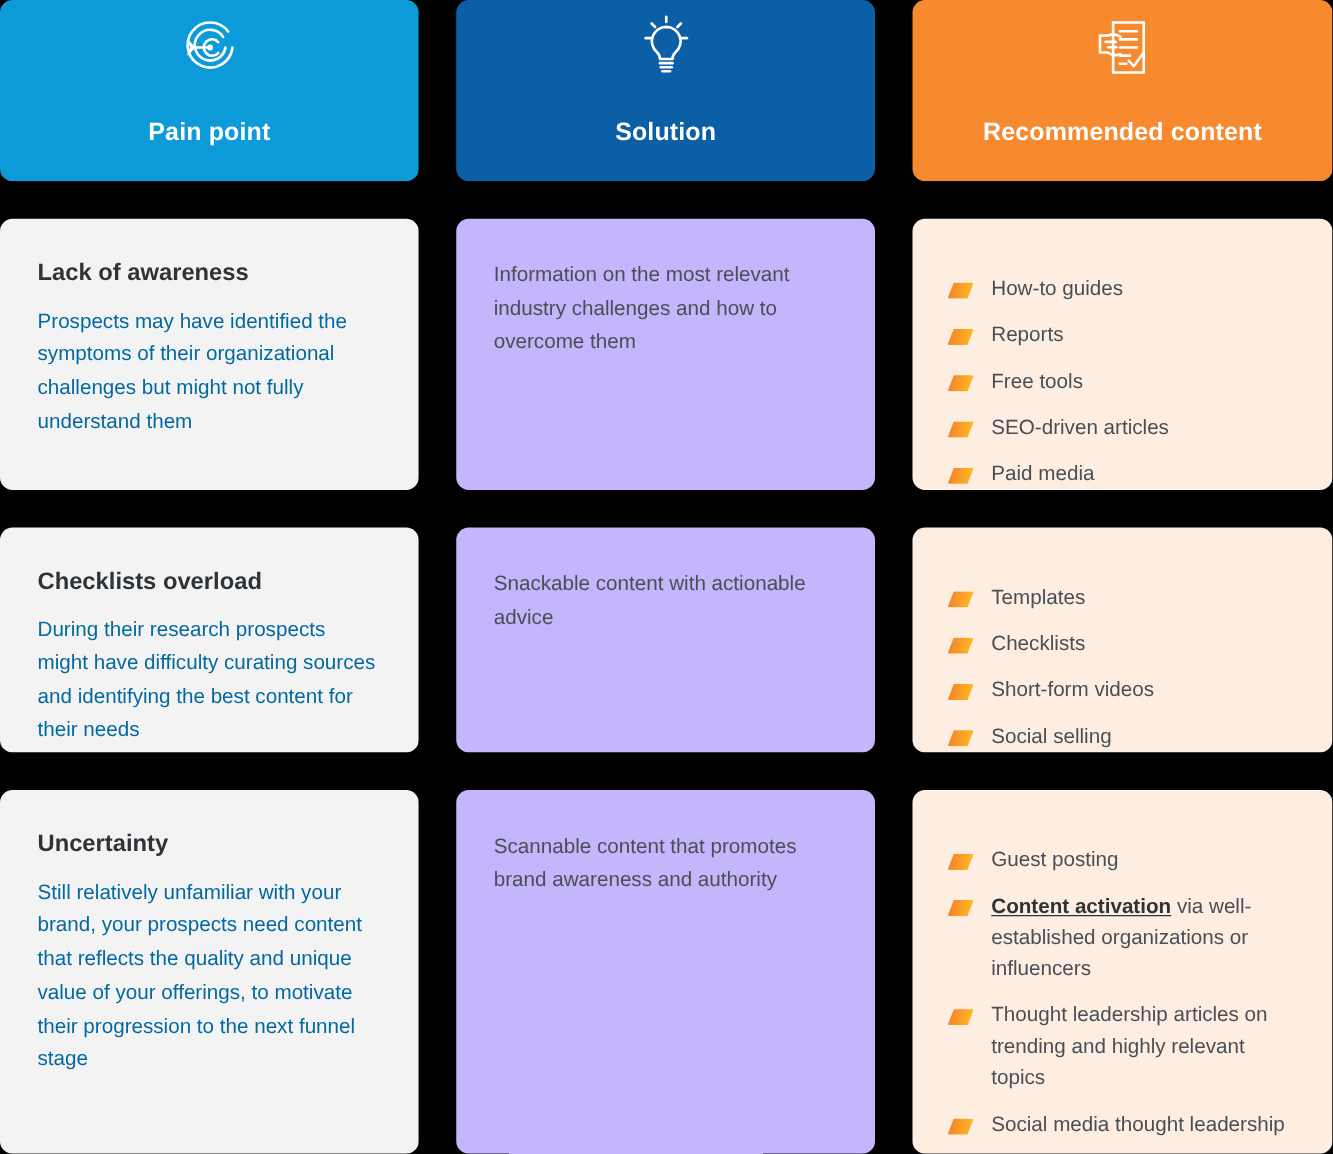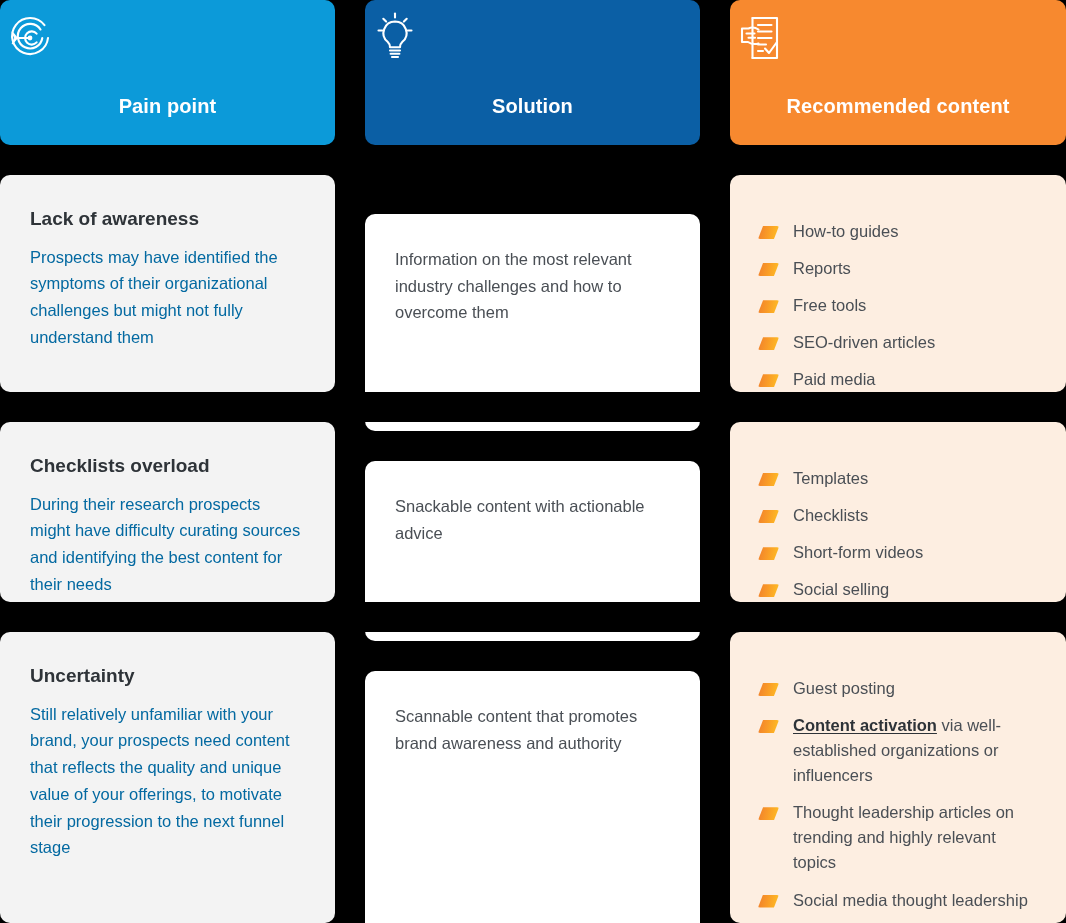--- a/index.html
+++ b/index.html
@@ -19,20 +19,21 @@
     background: #000000;
   }
   .cell { min-width: 0; min-height: 0; }
   .gap { background: #000000; }
 
   
   .header-card {
     border-radius: 10px;
     display: flex;
     flex-direction: column;
+    align-items: center;
     justify-content: center;
     height: 100%;
     padding-bottom: 19px;
     gap: 16px;
   }
   .header-card .icon-wrap {
     width: 60px;
     height: 58px;
     display: flex;
     align-items: center;
@@ -52,21 +53,21 @@
   .hdr-solution { background: #0b5fa5; }
   .hdr-content  { background: #f7892f; }
 
   
   .body-card {
     border-radius: 10px;
     height: 100%;
     padding: 32px 30px 26px 30px;
   }
   .card-pain     { background: #f3f3f3; }
-  .card-solution { background: #ffffff; margin-top: 39px; }
+  .card-solution { background: #c4b5fd; }
   .card-content  { background: #fdeee1; padding: 44px 26px 26px 28px; }
 
   .card-heading {
     font-size: 19px;
     font-weight: bold;
     color: #2e3338;
     line-height: 1.25;
     margin-bottom: 13px;
   }
   .card-body {

